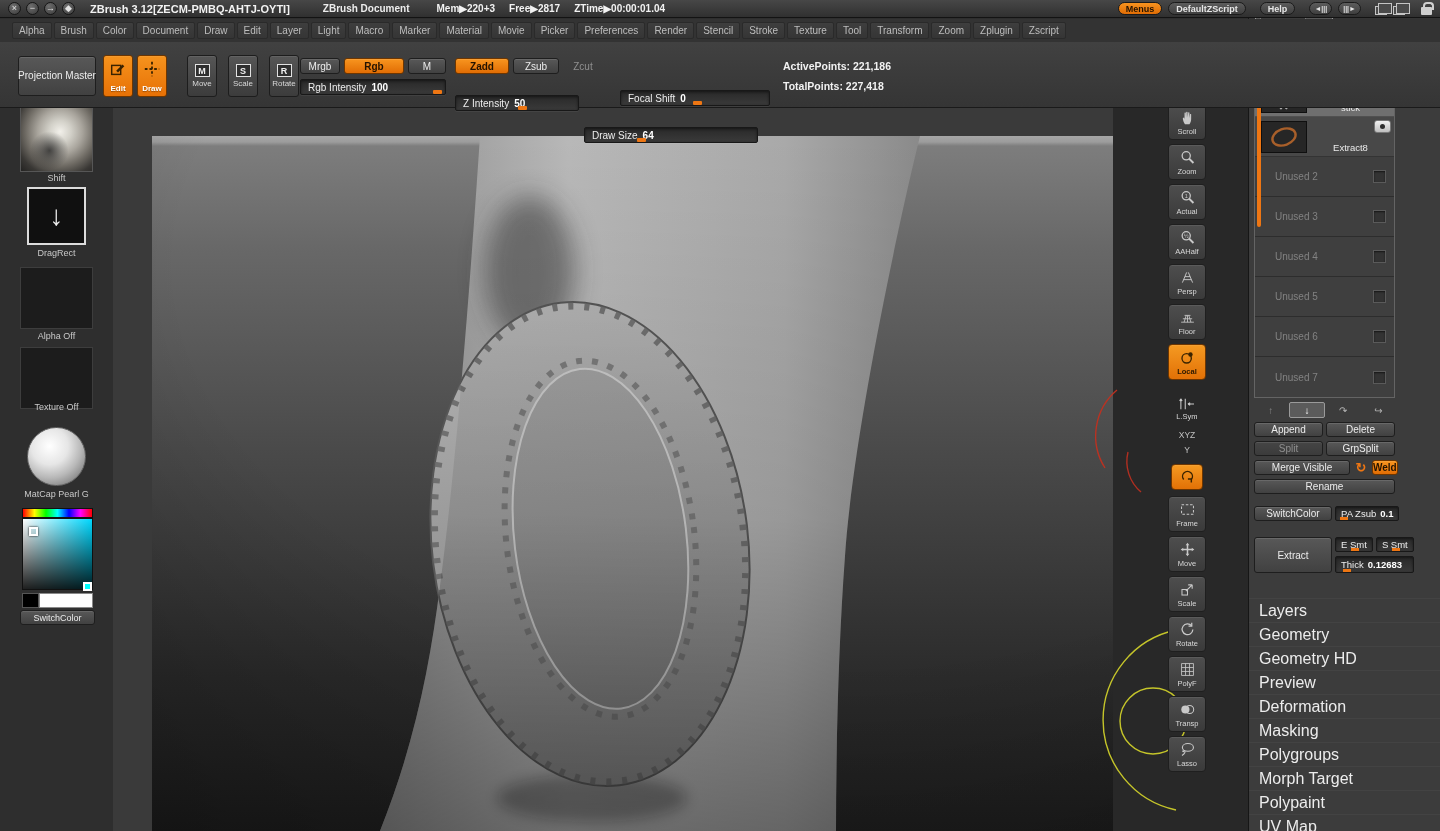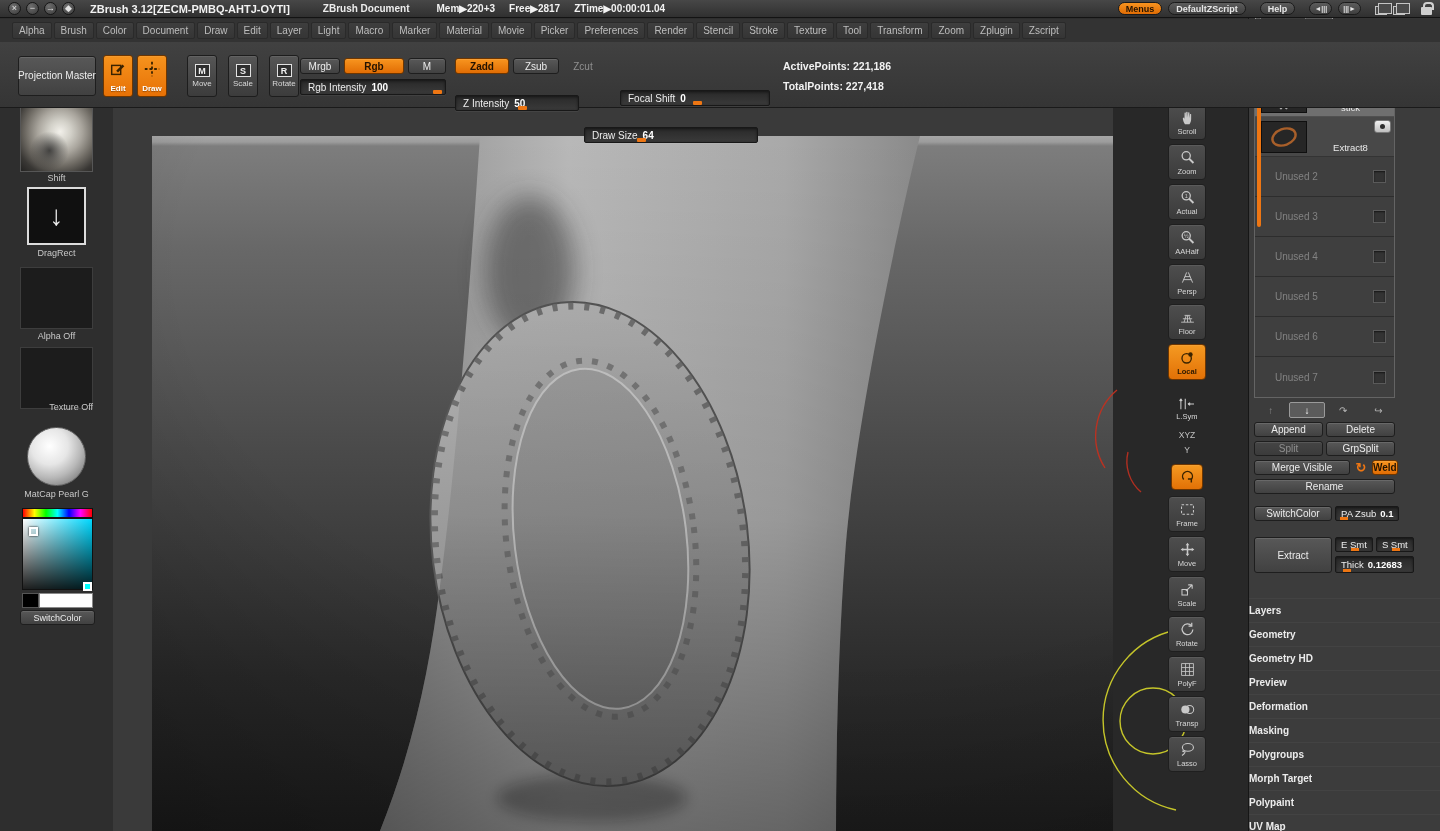--- a/index.html
+++ b/index.html
@@ -108,21 +108,21 @@
 .nav-btn.dim{color:#8a8a8a;}
 .nav-btn.boxed{border:1px solid #9a9a9a;background:#5b5b5b;color:#fff;border-radius:2px;}
 .st-grid-row{display:flex;gap:3px;margin-top:4px;}
 .st-btn{height:15px;font-size:10px;flex:1;}
 .gyro-mini{flex:0 0 16px;display:flex;align-items:center;justify-content:center;font-size:13px;font-weight:bold;color:var(--accent);}
 .st-slider{position:relative;height:15px;background:linear-gradient(#292929,#3a3a3a);border:1px solid #181818;border-radius:2px;box-shadow:inset 0 1px 3px rgba(0,0,0,.5);display:flex;align-items:center;padding:0 5px;gap:4px;font-size:9.5px;color:#ededed;white-space:nowrap;flex:1;}
 .st-slider .sv{font-weight:bold;color:#fff;}
 .st-slider .marker{position:absolute;bottom:0;width:8px;height:3px;background:var(--accent);}
 .extract-btn{flex:0 0 78px;height:36px;font-size:10px;}
 .sections{position:absolute;left:0;top:598px;width:100%;}
-.section-header{height:24px;line-height:24px;font-size:10px;font-weight:bold;color:#ececec;border-top:1px solid rgba(255,255,255,.04);}
+.section-header{height:24px;line-height:24px;padding-left:10px;font-size:16px;font-weight:normal;color:#ececec;border-top:1px solid rgba(255,255,255,.04);}
 </style>
 </head>
 <body>
 
 <header class="titlebar">
   <span class="tb-circle">×</span>
   <span class="tb-circle">−</span>
   <span class="tb-circle">→</span>
   <span class="tb-circle">◆</span>
   <span class="tb-title">ZBrush 3.12[ZECM-PMBQ-AHTJ-OYTI]</span>
@@ -260,21 +260,21 @@
 
   <div class="stroke-thumb">
       <span>↓</span>
     </div>
   <div class="thumb-label" style="top:148px;">DragRect</div>
 
   <div class="dark-thumb" style="top:167px;"></div>
   <div class="thumb-label" style="top:231px;">Alpha Off</div>
 
   <div class="dark-thumb" style="top:247px;"></div>
-  <div class="thumb-label" style="top:302px;text-align:right;">Texture Off</div>
+  <div class="thumb-label" style="top:302px;">Texture Off</div>
 
   <div class="matcap-thumb"></div>
   <div class="thumb-label" style="top:389px;">MatCap Pearl G</div>
 
   <div class="hue-bar"></div>
   <div class="sv-box">
     <span class="sv-sel"></span>
     <span class="sv-corner"></span>
   </div>
   <div class="swatch-black"></div>

